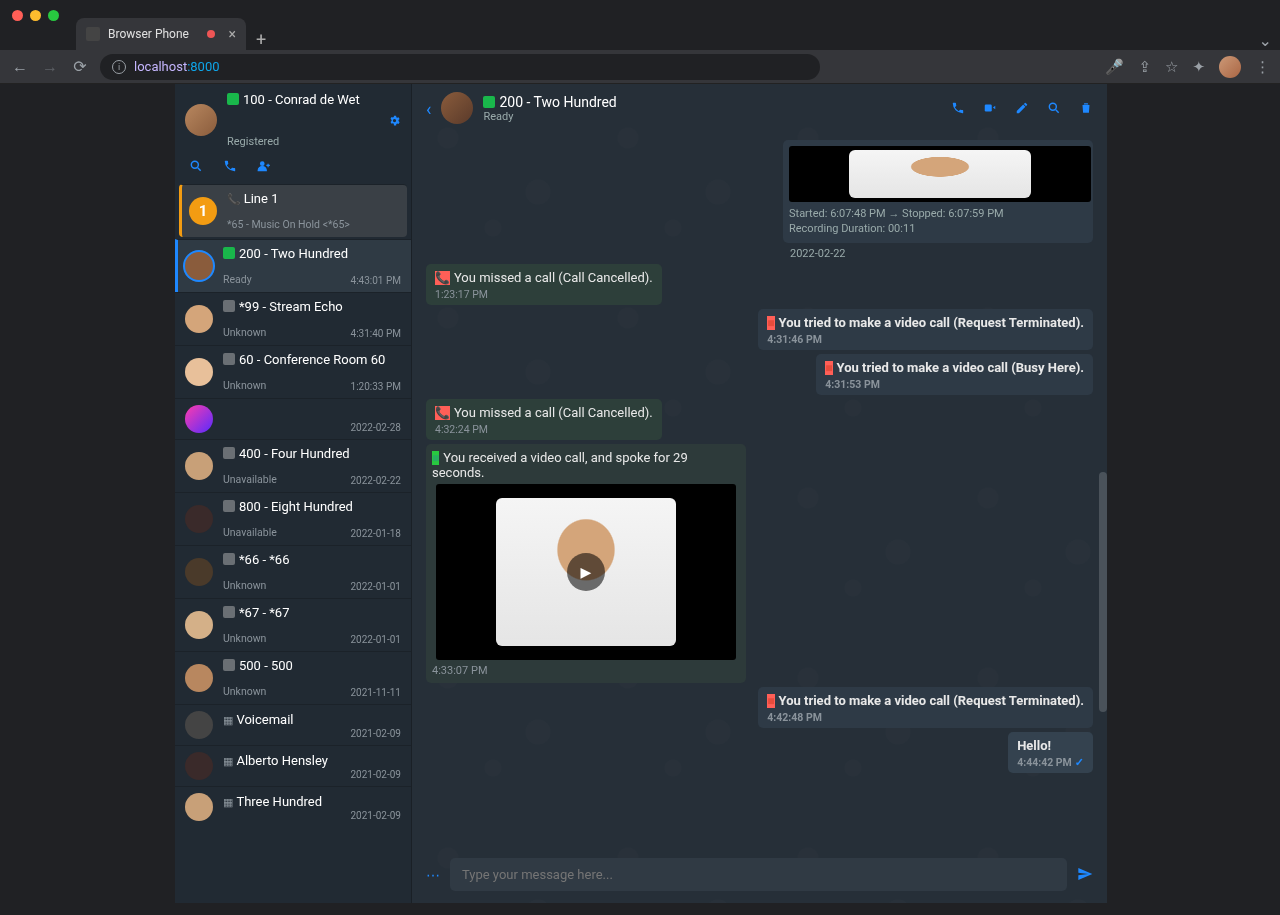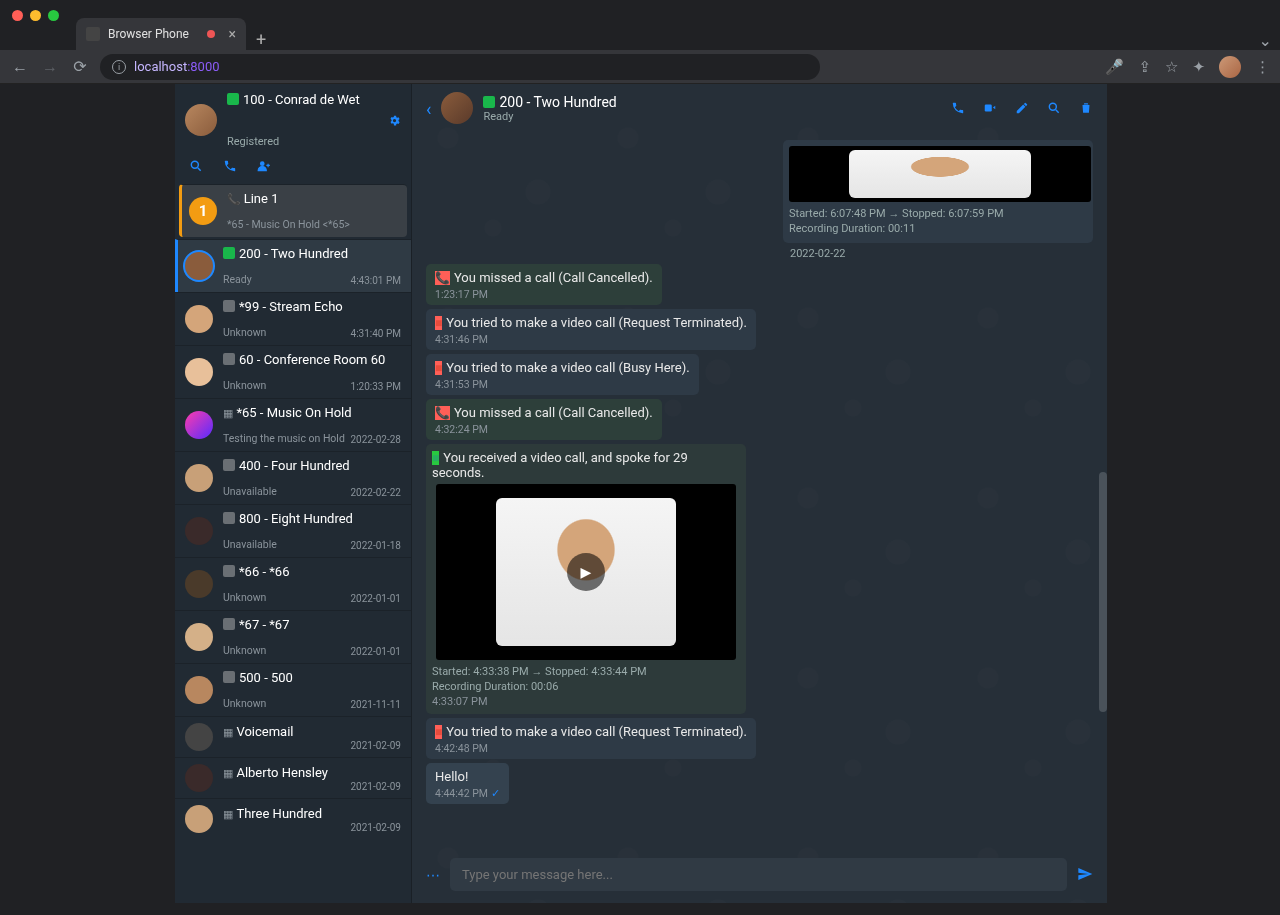--- a/index.html
+++ b/index.html
@@ -13,21 +13,21 @@
 .tab .fav{width:14px;height:14px;background:#444;border-radius:2px;}
 .tab .rec{width:8px;height:8px;background:#ee5555;border-radius:50%;margin-left:auto;}
 .tab .x{margin-left:6px;color:#aaa;font-size:14px;cursor:pointer;}
 .newtab{color:#aaa;font-size:18px;margin-left:10px;cursor:pointer;}
 .toolbar{height:34px;background:#35363a;display:flex;align-items:center;padding:0 10px;gap:10px;border-bottom:1px solid #222;}
 .toolbar .nav{color:#9aa0a6;font-size:16px;cursor:pointer;width:20px;text-align:center;}
 .omnibox{flex:1;background:#202124;border-radius:16px;height:26px;display:flex;align-items:center;padding:0 12px;max-width:720px;}
 .omnibox .info{width:14px;height:14px;border:1px solid #9aa0a6;border-radius:50%;color:#9aa0a6;font-size:9px;display:flex;align-items:center;justify-content:center;margin-right:8px;}
 .omnibox .url{color:#e0e0e0;font-size:13px;}
 .omnibox .url .host{color:#c4b5fd;}
-.omnibox .url .port{color:#8b5cf6;}
+.omnibox .url .port{color:#0ea5e9;}
 .tbicons{margin-left:auto;display:flex;gap:14px;align-items:center;}
 .tbicons span{color:#9aa0a6;font-size:15px;cursor:pointer;}
 .tbicons .avatar{width:22px;height:22px;border-radius:50%;background:linear-gradient(135deg,#c97,#a64);}
 .app{display:flex;height:819px;justify-content:center;}
 .appwrap{display:flex;width:932px;}
 .sidebar{width:237px;background:#212a33;display:flex;flex-direction:column;border-right:1px solid #1a2026;}
 .sb-head{padding:8px 10px 4px;display:flex;align-items:center;gap:10px;position:relative;}
 .sb-head .me{width:32px;height:32px;border-radius:50%;background:linear-gradient(135deg,#b8875f,#8a5c3c);}
 .sb-head .info{flex:1;}
 .sb-head .name{font-size:13px;color:#fff;}
@@ -54,24 +54,24 @@
 .chat-head{padding:8px 14px;display:flex;align-items:center;gap:10px;position:relative;z-index:1;}
 .chat-head .back{color:#1e88ff;font-size:18px;cursor:pointer;}
 .chat-head .av{width:32px;height:32px;border-radius:50%;background:linear-gradient(135deg,#8a5c3c,#5a3a2a);}
 .chat-head .info{flex:1;}
 .chat-head .name{font-size:14px;color:#fff;}
 .chat-head .status{font-size:11px;color:#9aa;}
 .chat-head .actions{display:flex;gap:18px;}
 .chat-head .actions span{color:#1e88ff;font-size:14px;cursor:pointer;}
 .messages{flex:1;overflow-y:auto;padding:4px 14px 8px;position:relative;z-index:1;}
 .msgrow{display:flex;margin:4px 0;}
-.msgrow.right{}
+.msgrow.right{justify-content:flex-end;}
 .bubble{max-width:520px;border-radius:5px;padding:6px 9px 4px;font-size:13px;}
 .bubble.in{background:#2d3f3a;color:#e8e8e8;}
-.bubble.out{background:#2e3a46;color:#e8e8e8;}
+.bubble.out{background:#2e3a46;color:#e8e8e8;font-weight:bold;}
 .bubble.msg{background:#34424f;}
 .bubble .time{font-size:10.5px;color:#8a939b;margin-top:3px;}
 .bubble .check{color:#1e88ff;font-size:11px;margin-left:3px;}
 .callicon{font-size:12px;margin-right:4px;}
 .callicon.red{color:#e74c3c;}
 .callicon.green{color:#27ae60;}
 .datechip{text-align:left;font-size:11px;color:#9aa;margin:2px 0 4px;padding-left:364px;}
 .videoblock{background:#2e3a46;border-radius:5px;padding:6px;max-width:670px;margin-left:auto;}
 .videoblock.in{background:#2d3a3a;margin-left:0;margin-right:auto;max-width:320px;}
 .videoblock .thumb{width:302px;height:56px;background:#000;border-radius:3px;margin:0 auto 4px;position:relative;overflow:hidden;}
@@ -183,24 +183,20 @@
             <div class="contact">
               <div class="av " style="background:#e8c09a"></div>
     <div class="cinfo">
       <div class="cname"><span class="presence gray"></span>60 - Conference Room 60</div>
       <div class="csub">Unknown</div>
     </div>
     <div class="ctime">1:20:33 PM</div>
             </div>
             <div class="contact">
               <div class="av " style="background:linear-gradient(135deg,#ff3cac,#562bff)"></div>
-    <div class="cinfo">
-      <div class="cname"><span class="cicon">▦</span>*65 - Music On Hold</div>
-      <div class="csub">Testing the music on Hold</div>
-    </div>
     <div class="ctime">2022-02-28</div>
             </div>
             <div class="contact">
               <div class="av " style="background:#c8a078"></div>
     <div class="cinfo">
       <div class="cname"><span class="presence gray"></span>400 - Four Hundred</div>
       <div class="csub">Unavailable</div>
     </div>
     <div class="ctime">2022-02-22</div>
             </div>
@@ -332,24 +328,20 @@
       <div class="time">4:32:24 PM</div>
     </div>
             </div>
             <div class="msgrow ">
               <div class="videoblock in">
       <div style="font-size:13px;color:#e8e8e8;margin-bottom:4px"><span class="callicon green">■</span>You received a video call, and spoke for 29 seconds.</div>
       <div class="thumb">
                   <div class="person"></div>
                   <div class="play">▶</div>
                 </div>
-      <div class="meta">
-                  <div>Started: 4:33:38 PM → Stopped: 4:33:44 PM</div>
-                  <div>Recording Duration: 00:06</div>
-                </div>
       <div class="time" style="font-size:11px;color:#8a939b;margin-top:0">4:33:07 PM</div>
     </div>
             </div>
             <div class="msgrow right">
               <div class="bubble out">
       <div><span class="callicon red">■</span>You tried to make a video call (Request Terminated).</div>
       <div class="time">4:42:48 PM</div>
     </div>
             </div>
             <div class="msgrow right">

